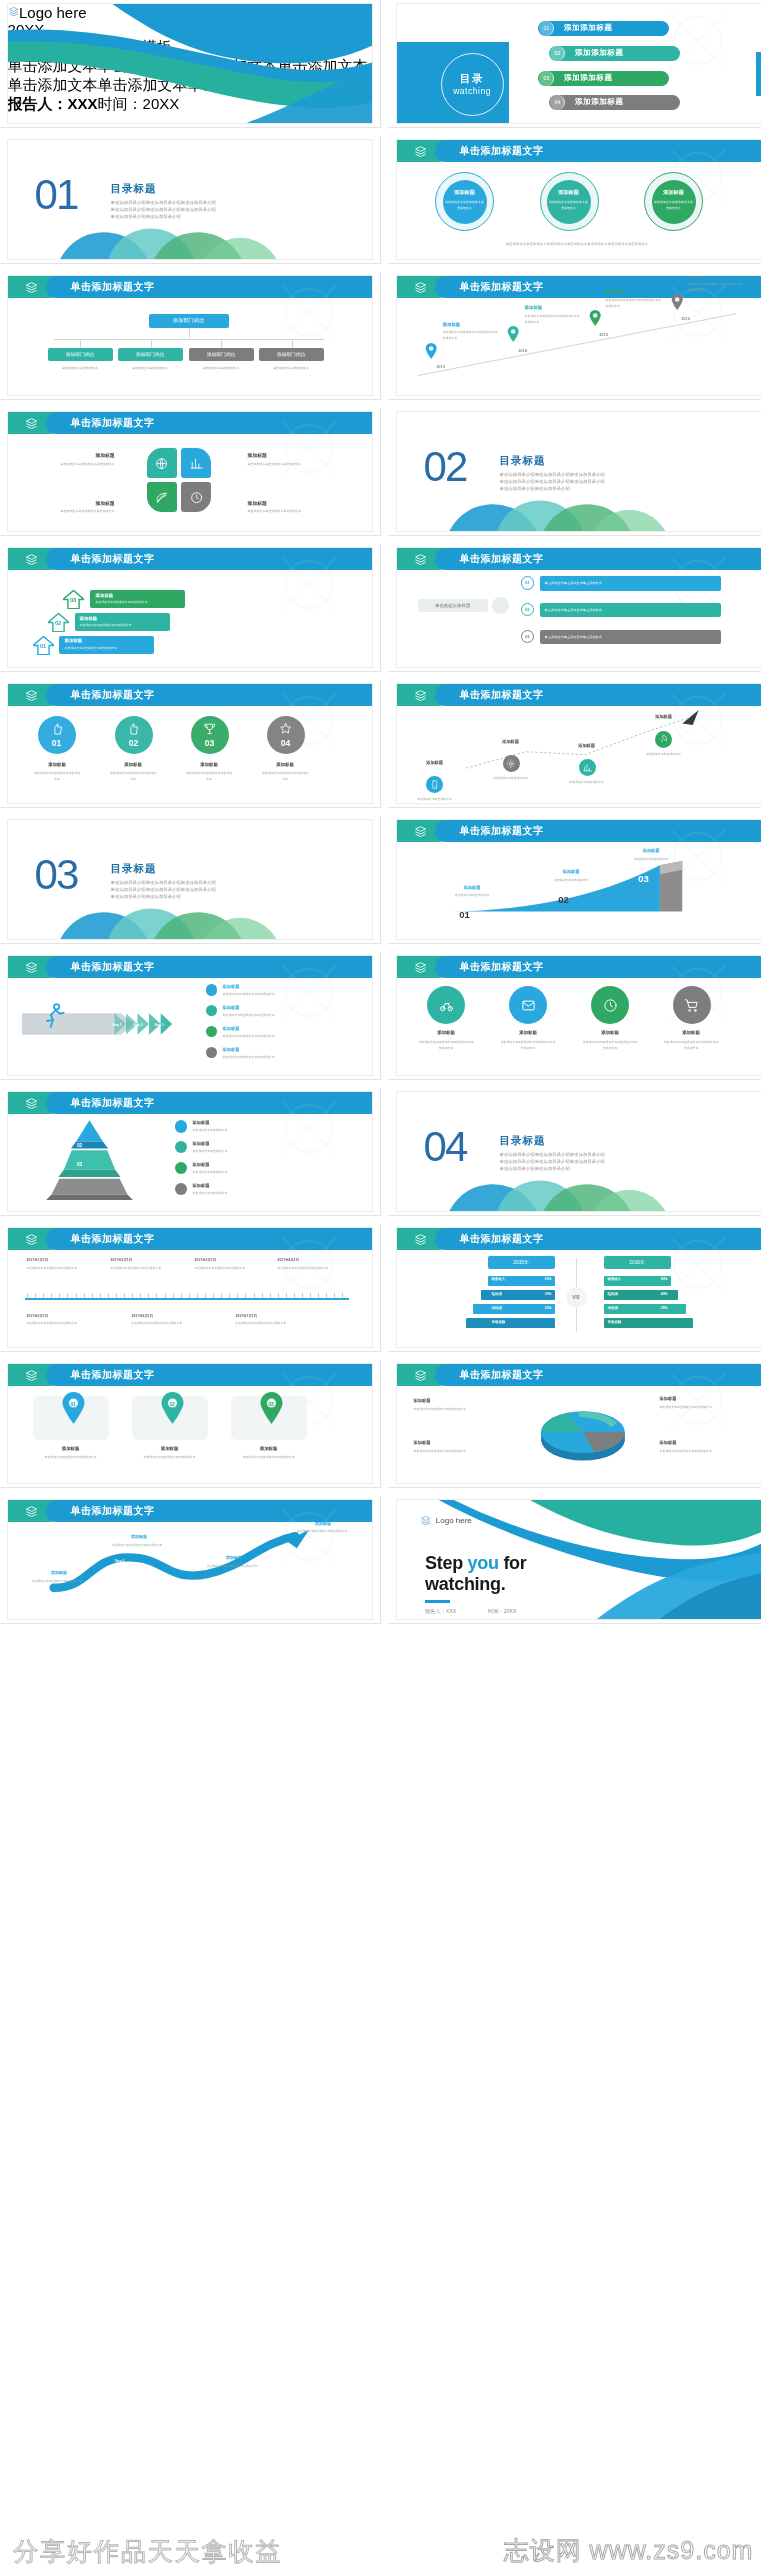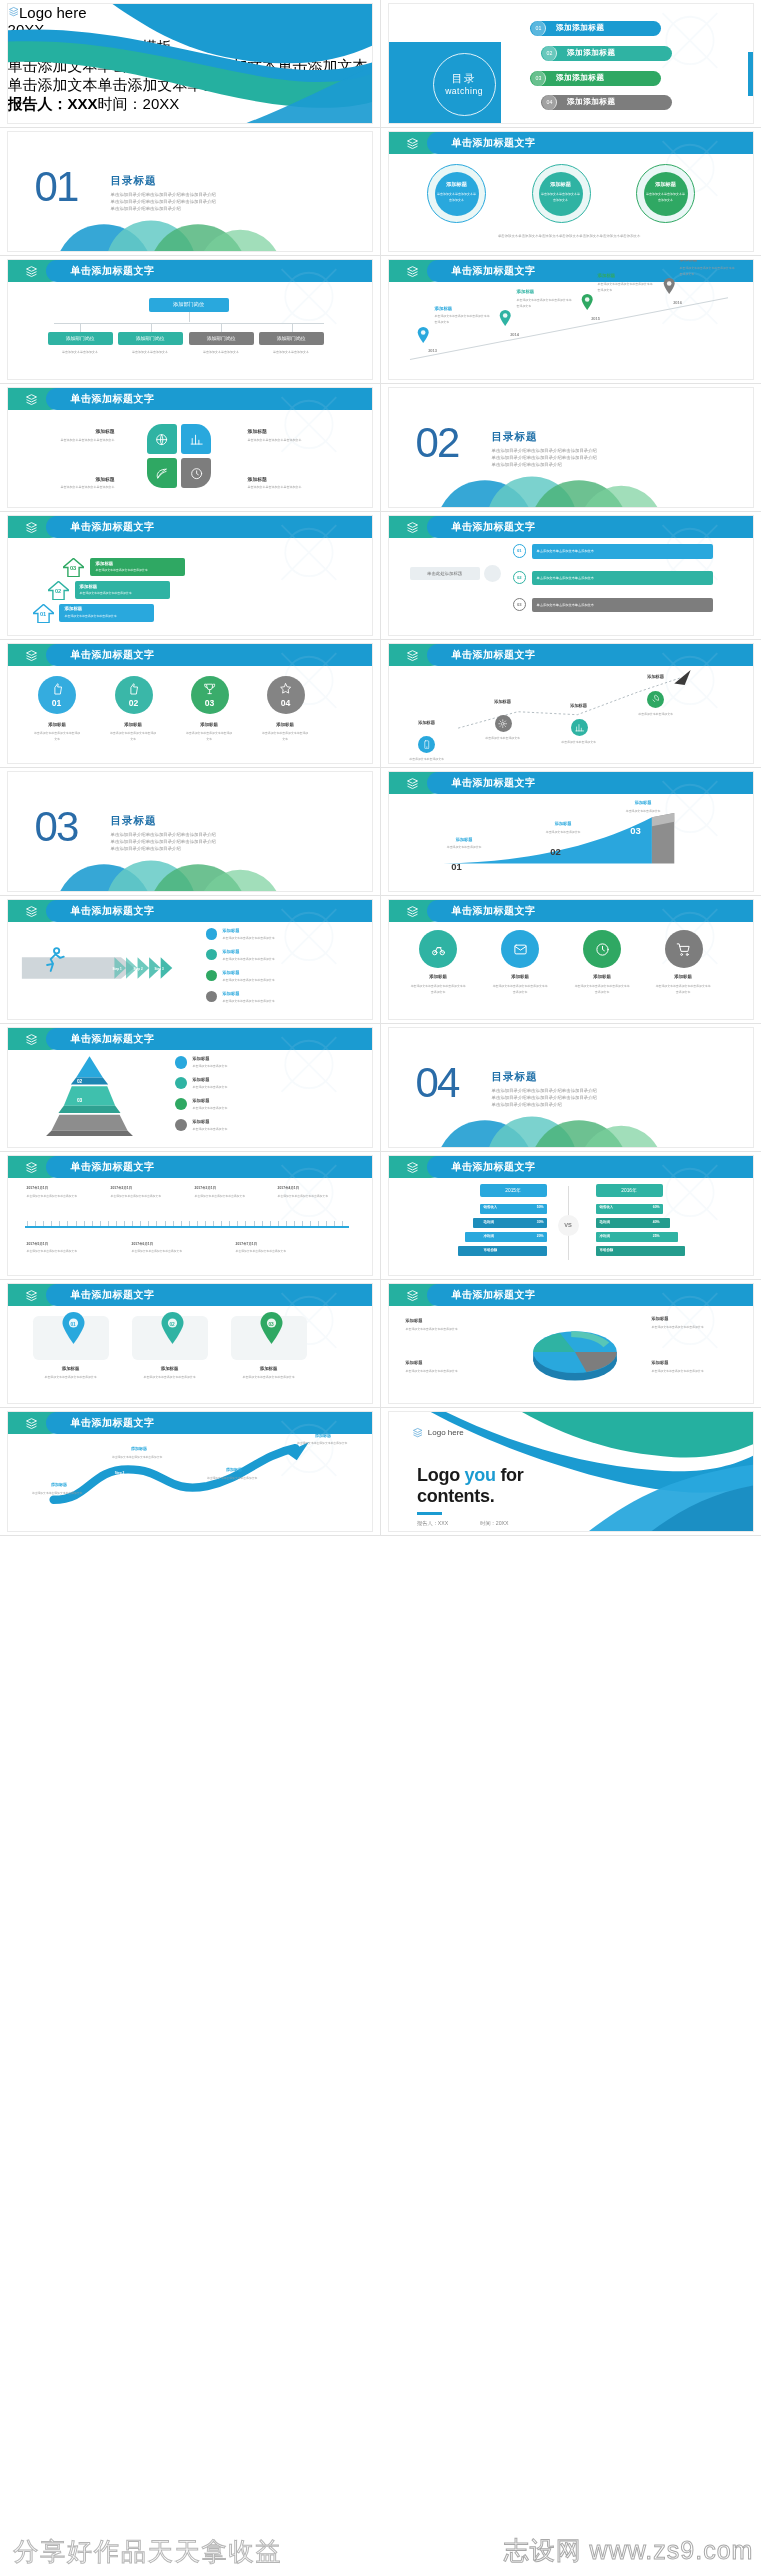--- a/index.html
+++ b/index.html
@@ -8,21 +8,21 @@
     width: 761px;
     background: #ffffff;
     font-family: "Liberation Sans", "DejaVu Sans", sans-serif;
   }
   body { width: 761px; height: 2576px; overflow: hidden; position: relative; }
 
   .deck {
     width: 761px;
     display: grid;
     grid-template-columns: 381px 381px;
-    gap: 0;
+    gap: 8px;
   }
   .slide {
     width: 381px;
     height: 128px;
     position: relative;
     overflow: hidden;
     background: #ffffff;
     border: 1px solid #e3e3e3;
     border-width: 0 1px 1px 0;
   }
@@ -50,21 +50,21 @@
     position: absolute; left: 63px; top: 0; height: 22px; line-height: 22px;
     color: #fff; font-size: 10px; letter-spacing: 0.5px; font-weight: 600;
     white-space: nowrap;
   }
   .layers-icon { position: absolute; left: 16px; top: 4.8px; width: 15px; height: 13.3px; z-index: 3; }
 
   
   .ty { position: absolute; left: 28.5px; top: 53px; font-size: 18px; font-weight: 700; color: #1a1a1a; line-height: 21px; letter-spacing:-0.3px;}
   .ty em { font-style: normal; color: #1b9bd1; }
   .toc-circ { position: absolute; left: 49px; top: 42px; width: 63px; height: 63px; border-radius: 50%; border: 1px solid rgba(255,255,255,.85); display: flex; flex-direction: column; align-items: center; justify-content: center; color: #fff;}
-  .toc-circ .c1 { font-size: 10.5px; font-weight: 400; letter-spacing: 1.9px;}
+  .toc-circ .c1 { font-size: 10.5px; font-weight: 700; letter-spacing: 1.9px;}
   .toc-circ .c2 { font-size: 8.6px; letter-spacing: 0.5px;}
   .toc-item { position: absolute; left: 141px; width: 131px; height: 15px; border-radius: 9.5px; display: flex; align-items: center;}
   .toc-item .n { width: 15px; height: 15px; border-radius: 50%; background: rgba(255,255,255,.28); color:#fff; font-size: 5.2px; display:flex; align-items:center; justify-content:center; margin-left: 1.9px; border-right: 1px solid rgba(255,255,255,.7);}
   .toc-item .tx { color: #fff; font-size: 7.6px; margin-left: 9.5px; font-weight: 600; letter-spacing: 0.5px;}
   .toc-right-bar { position: absolute; right: 0; top: 48px; width: 5.7px; height: 44px; background: #1b9bd1; }
 
   
   .big-num { position: absolute; left: 27px; top: 34px; font-size: 42px; color: #2a6ca8; font-weight: 300; letter-spacing: -1.9px; line-height: 42px;}
   .div-t { position: absolute; left: 103px; top: 42px; font-size: 10.5px; color: #1e6fa8; font-weight: 700; letter-spacing: 1px;}
   .div-d { position: absolute; left: 103px; top: 59px; width: 162px; font-size: 4.4px; color: #8d8d8d; line-height: 7.1px;}
@@ -1046,21 +1046,21 @@
         <div class="logo" style="position: absolute; left: 23px; top: 15px; display: flex; align-items: center; gap: 4.8px; z-index: 5;">
           <svg viewBox="0 0 24 24" style="width: 11.4px; height: 11.4px;">
             <g fill="none" stroke="#5aa7d8" stroke-width="1.6">
               <path d="M12 3 3 7.2 12 11.4 21 7.2z"></path>
               <path d="M3 12 12 16.2 21 12"></path>
               <path d="M3 16.5 12 20.7 21 16.5"></path>
             </g>
           </svg>
           <span style="font-size: 8px; color: rgb(74, 74, 74);">Logo here</span>
         </div>
-        <div class="ty"><span>Logo </span><em>you</em><span> for</span><br><span>contents.</span></div>
+        <div class="ty"><span>Step </span><em>you</em><span> for</span><br><span>watching.</span></div>
         <div style="position: absolute; left: 28.5px; top: 100px; width: 25px; height: 2.9px; background: rgb(27, 155, 209);"></div>
         <div class="meta" style="position: absolute; left: 28.5px; top: 108px; font-size: 5.2px; color: rgb(138, 138, 138);"><b style="font-weight: 400; margin-right: 32px;">报告人：XXX</b><span>时间：20XX</span></div>
       </div>
     </div>
   </div>
 
 <div class="foot-left">分享好作品天天拿收益</div>
 <div class="foot-right">志设网 www.zs9.com</div>
 
 

